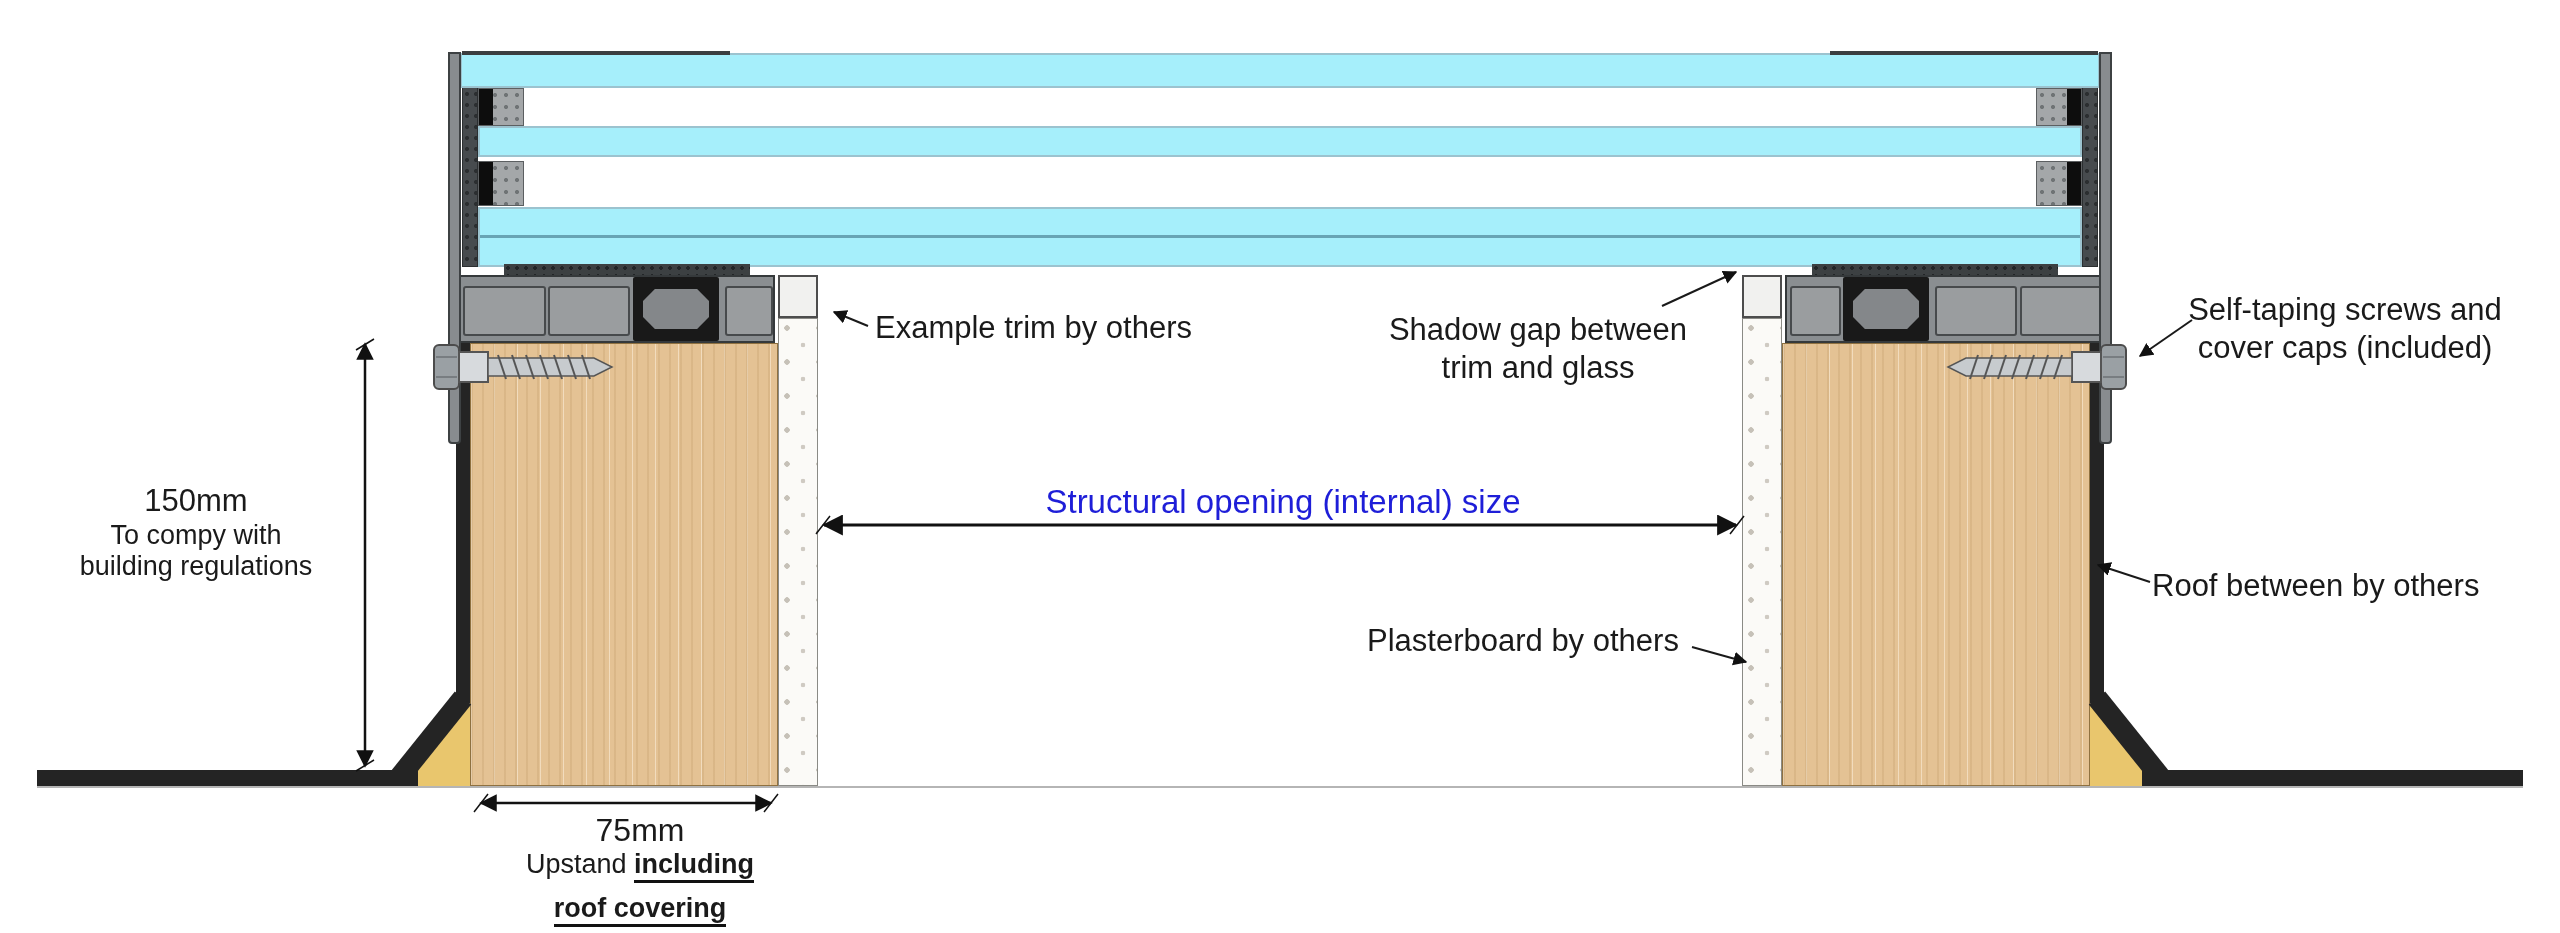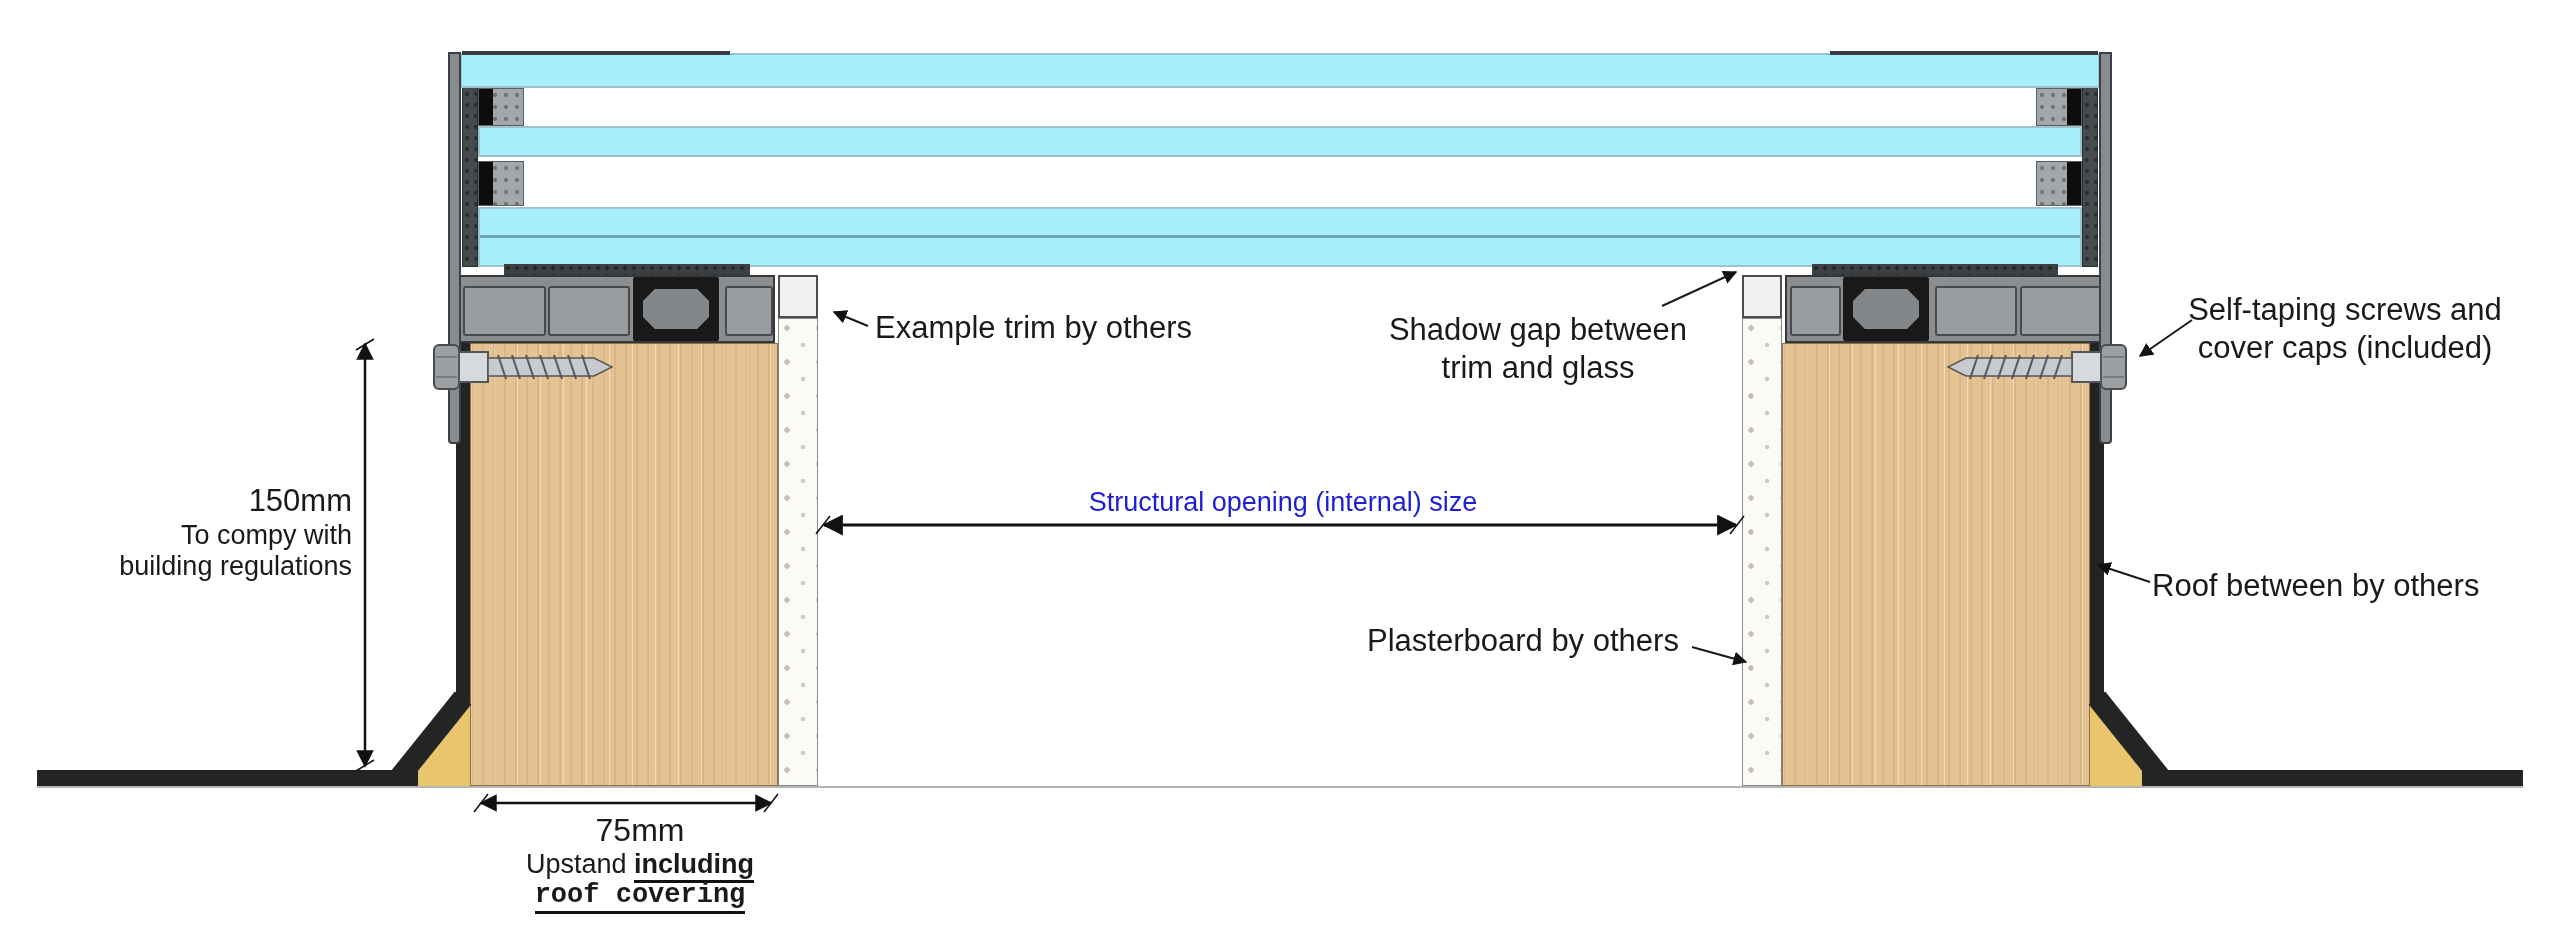--- a/index.html
+++ b/index.html
@@ -28,23 +28,23 @@
   .pboard{background-color:#fbfaf7;border:1.5px solid #8a8a85;
     background-image:radial-gradient(circle at 8px 9px,#c6c1b8 2.5px,transparent 3px),radial-gradient(circle at 24px 26px,#cfcac2 2px,transparent 2.6px);
     background-size:32px 34px;}
   .wood{background-color:#e4c294;border:1.5px solid #8f7140;
     background-image:repeating-linear-gradient(90deg,rgba(171,131,77,.18) 0 2px,transparent 2px 11px),
                      repeating-linear-gradient(90deg,rgba(255,245,230,.5) 0 1px,transparent 1px 23px);}
   .membrane{background:#242424;}
   
   .callout{font-size:31px;line-height:38px;white-space:nowrap;}
   .center{text-align:center;}
-  .right{text-align:right;}
+  .right{text-align:center;}
   .title{font-size:47px;line-height:50px;font-weight:bold;color:#1e1ed8;}
-  .subtitle{font-size:27px;line-height:36px;color:#1e1ed8;}
+  .subtitle{font-size:33px;line-height:36px;color:#1e1ed8;}
   .dim-big{font-size:31px;line-height:38px;}
   .dim-note{font-size:27px;line-height:31px;}
   .dim75-big{font-size:32px;line-height:38px;}
   .ul-b{font-weight:bold;border-bottom:3px solid #111;padding-bottom:1px;}
   svg{position:absolute;left:0;top:0;pointer-events:none;}
 </style>
 </head>
 <body>
 
 <div class="canvas">
@@ -207,16 +207,16 @@
 
   <div class="abs right" style="left:40px;top:482px;width:312px;">
     <div class="dim-big">150mm</div>
     <div class="dim-note">To compy with</div>
     <div class="dim-note">building regulations</div>
   </div>
 
   <div class="abs center" style="left:460px;top:811px;width:360px;">
     <div class="dim75-big">75mm</div>
     <div class="dim-note"><span>Upstand </span><span class="ul-b">including</span></div>
-    <div class="dim-note" style="margin-top:0;font-family:Liberation Mono, monospace;"><span class="ul-b">roof covering</span></div>
+    <div class="dim-note" style="margin-top:13px;"><span class="ul-b">roof covering</span></div>
   </div>
 
 </div>
 
 </body></html>

